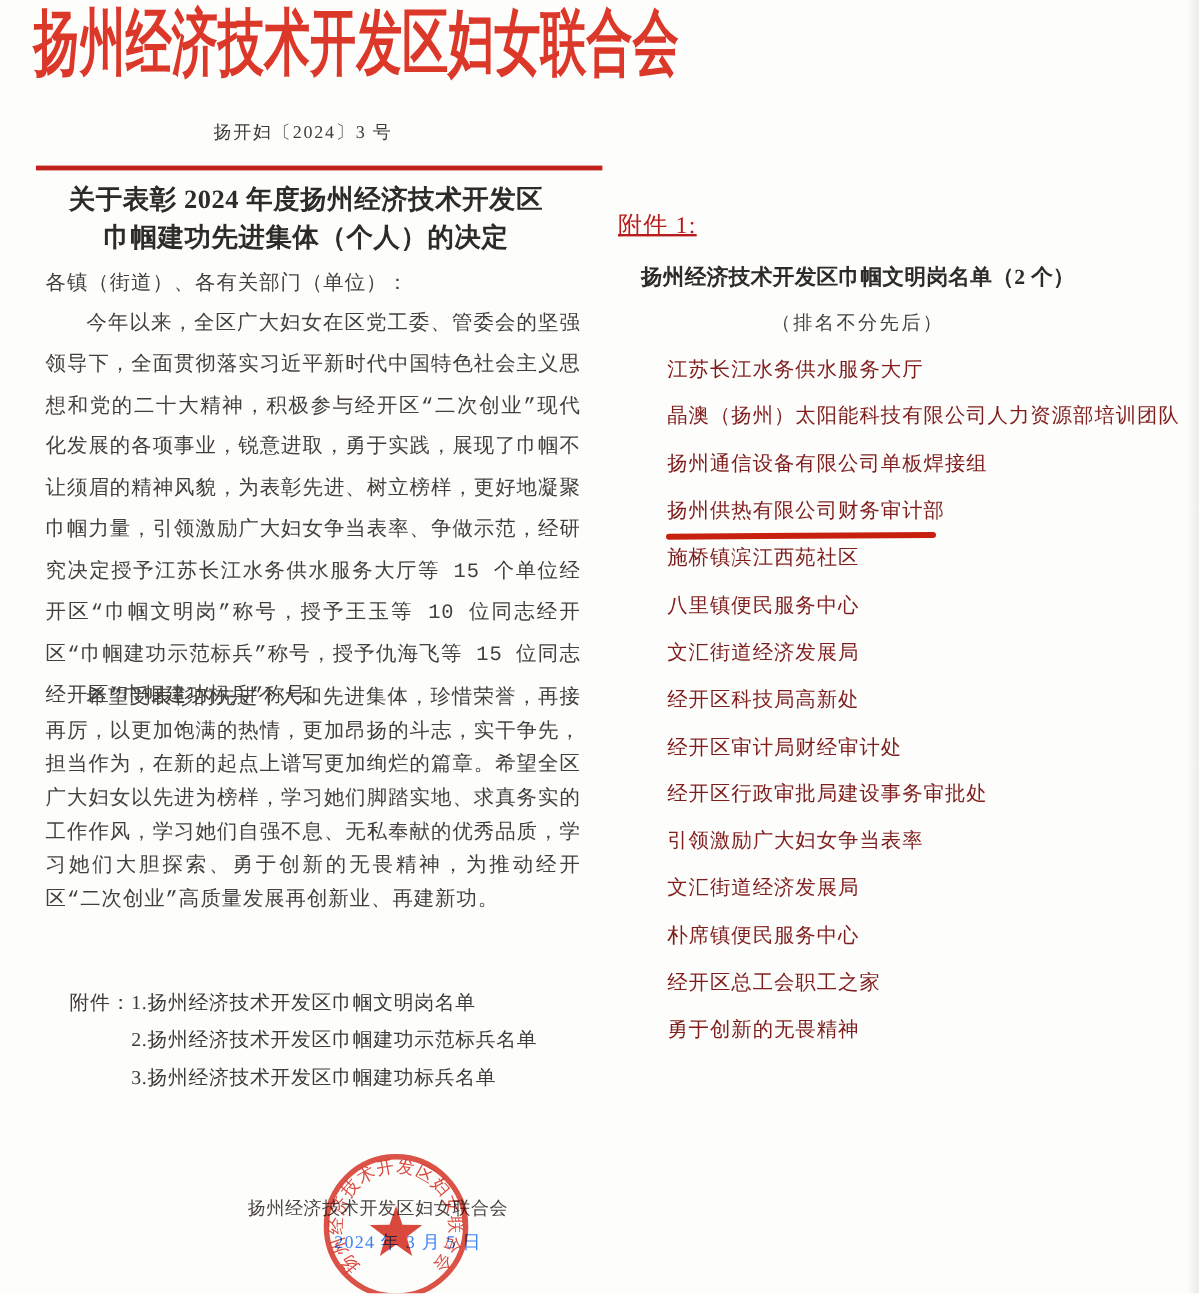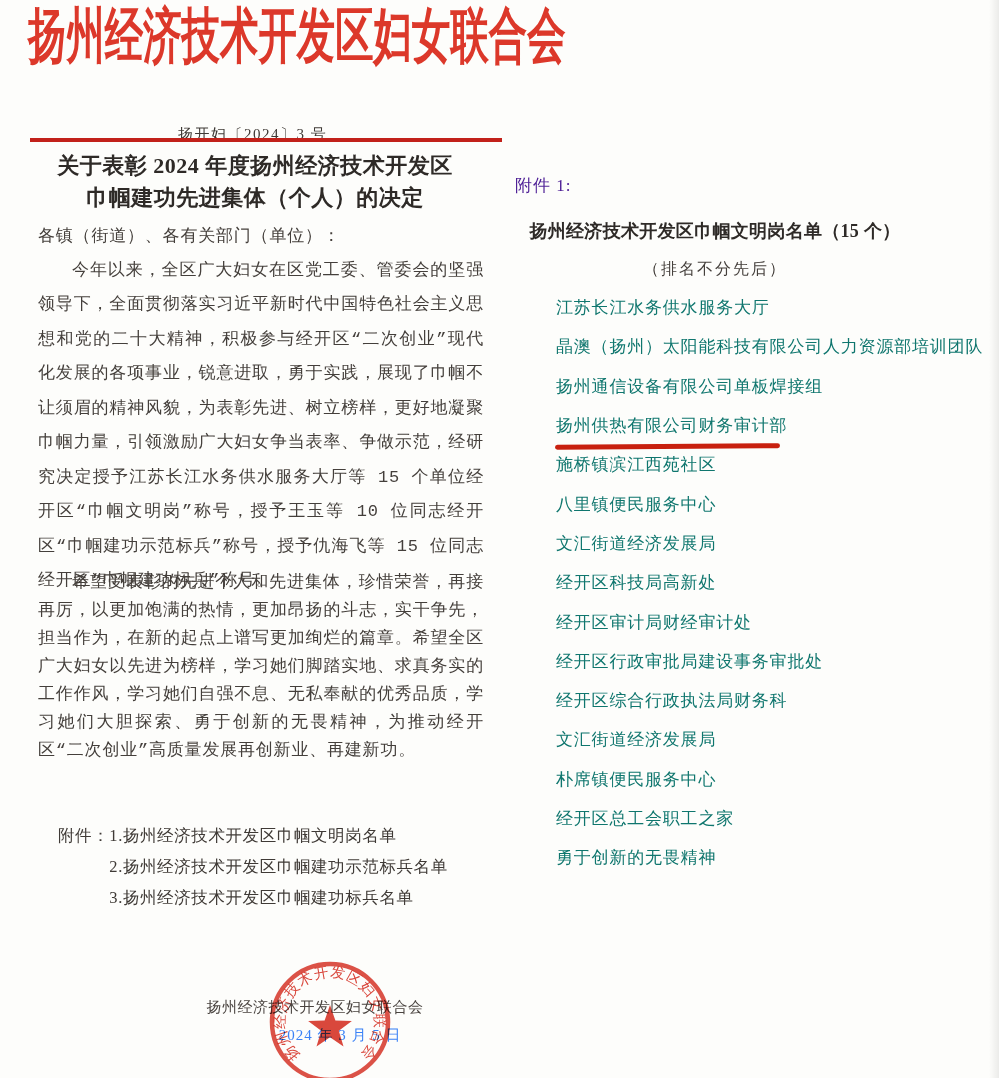--- a/index.html
+++ b/index.html
@@ -14,21 +14,21 @@
     background:linear-gradient(to right, rgba(0,0,0,0), rgba(0,0,0,.07));
   }
   .org-title {
     position:absolute; left:28px; top:4px;
     font-size:60px; line-height:64px; font-weight:bold;
     color:#dc382a; white-space:nowrap;
     transform:scaleX(.64); transform-origin:left top;
   }
   .doc-number {
     position:absolute; left:0; top:101px; width:505px; text-align:center;
-    font-size:15px; letter-spacing:1.5px; color:#3f3a36;margin-top:24px;
+    font-size:15px; letter-spacing:1.5px; color:#3f3a36;
   }
   .red-rule {
     position:absolute; left:30px; top:138px; width:472px; height:4px;
     background:#c2211a;
   }
   .doc-title {
     position:absolute; left:20px; top:150px; width:470px; text-align:center;
     font-weight:bold; font-size:22px; line-height:32px; letter-spacing:.5px;
     color:#2e2a27;
   }
@@ -57,33 +57,33 @@
   .sign-date {
     position:absolute; left:230px; top:1026px; width:220px; text-align:center;
     font-size:15px; letter-spacing:1px; color:#3b82f6;
   }
   .seal {
     position:absolute; left:255px; top:955px; width:150px; height:123px;
     mix-blend-mode:multiply; opacity:.95;
   }
   .r-attach-label {
     position:absolute; left:515px; top:174px;
-    font-size:17px; letter-spacing:1px; color:#4c1d95;
+    font-size:20px; letter-spacing:1px; color:#b91c1c;text-decoration:underline;
   }
   .r-attach-title {
     position:absolute; left:470px; top:219px; width:490px; text-align:center;
     font-weight:bold; font-size:18px; letter-spacing:.3px; color:#2e2a27;
   }
   .r-attach-subtitle {
     position:absolute; left:470px; top:259px; width:490px; text-align:center;
     font-size:16px; letter-spacing:2px; color:#443f3b;
   }
   .r-attach-list {
     position:absolute; left:556px; top:288px; margin:0; padding:0; list-style:none;
-    font-size:17px; letter-spacing:.8px; color:#0f766e;
+    font-size:17px; letter-spacing:.8px; color:#7f1d1d;
   }
   .r-attach-list li { height:39.3px; display:flex; align-items:center; }
   .highlight-underline {
     position:absolute; left:555px; top:444px; width:225px; height:5px;
     background:#c8200f; border-radius:3px; transform:rotate(-.4deg);
   }
 </style>
 </head>
 <body>
 
@@ -122,35 +122,35 @@
 <svg class="seal" viewBox="0 0 150 123" xmlns="http://www.w3.org/2000/svg">
   <circle cx="75" cy="67" r="58" fill="none" stroke="#d5281c" stroke-width="4.5" opacity=".85"></circle>
   <polygon fill="#d5281c" opacity=".9" points="75,50 80.4,65.6 96.9,65.9 83.8,75.8 88.5,91.6 75,82.2 61.5,91.6 66.2,75.8 53.1,65.9 69.6,65.6"></polygon>
   <path id="sealArc" d="M43.2,98.8 A45,45 0 1 1 106.8,98.8" fill="none"></path>
   <text font-size="14.5" fill="#d5281c" letter-spacing="1" opacity=".9">
     <textPath href="#sealArc" startOffset="50%" text-anchor="middle">扬州经济技术开发区妇女联合会</textPath>
   </text>
 </svg>
 
 <div class="r-attach-label">附件 1:</div>
-<div class="r-attach-title">扬州经济技术开发区巾帼文明岗名单（15 个）</div>
+<div class="r-attach-title">扬州经济技术开发区巾帼文明岗名单（2 个）</div>
 <div class="r-attach-subtitle">（排名不分先后）</div>
 
 <ul class="r-attach-list">
   <li>江苏长江水务供水服务大厅</li>
   <li>晶澳（扬州）太阳能科技有限公司人力资源部培训团队</li>
   <li>扬州通信设备有限公司单板焊接组</li>
   <li>扬州供热有限公司财务审计部</li>
   <li>施桥镇滨江西苑社区</li>
   <li>八里镇便民服务中心</li>
   <li>文汇街道经济发展局</li>
   <li>经开区科技局高新处</li>
   <li>经开区审计局财经审计处</li>
   <li>经开区行政审批局建设事务审批处</li>
-  <li>经开区综合行政执法局财务科</li>
+  <li>引领激励广大妇女争当表率</li>
   <li>文汇街道经济发展局</li>
   <li>朴席镇便民服务中心</li>
   <li>经开区总工会职工之家</li>
   <li>勇于创新的无畏精神</li>
 </ul>
 
 <div class="highlight-underline"></div>
 
 <div class="scan-edge"></div>
 

